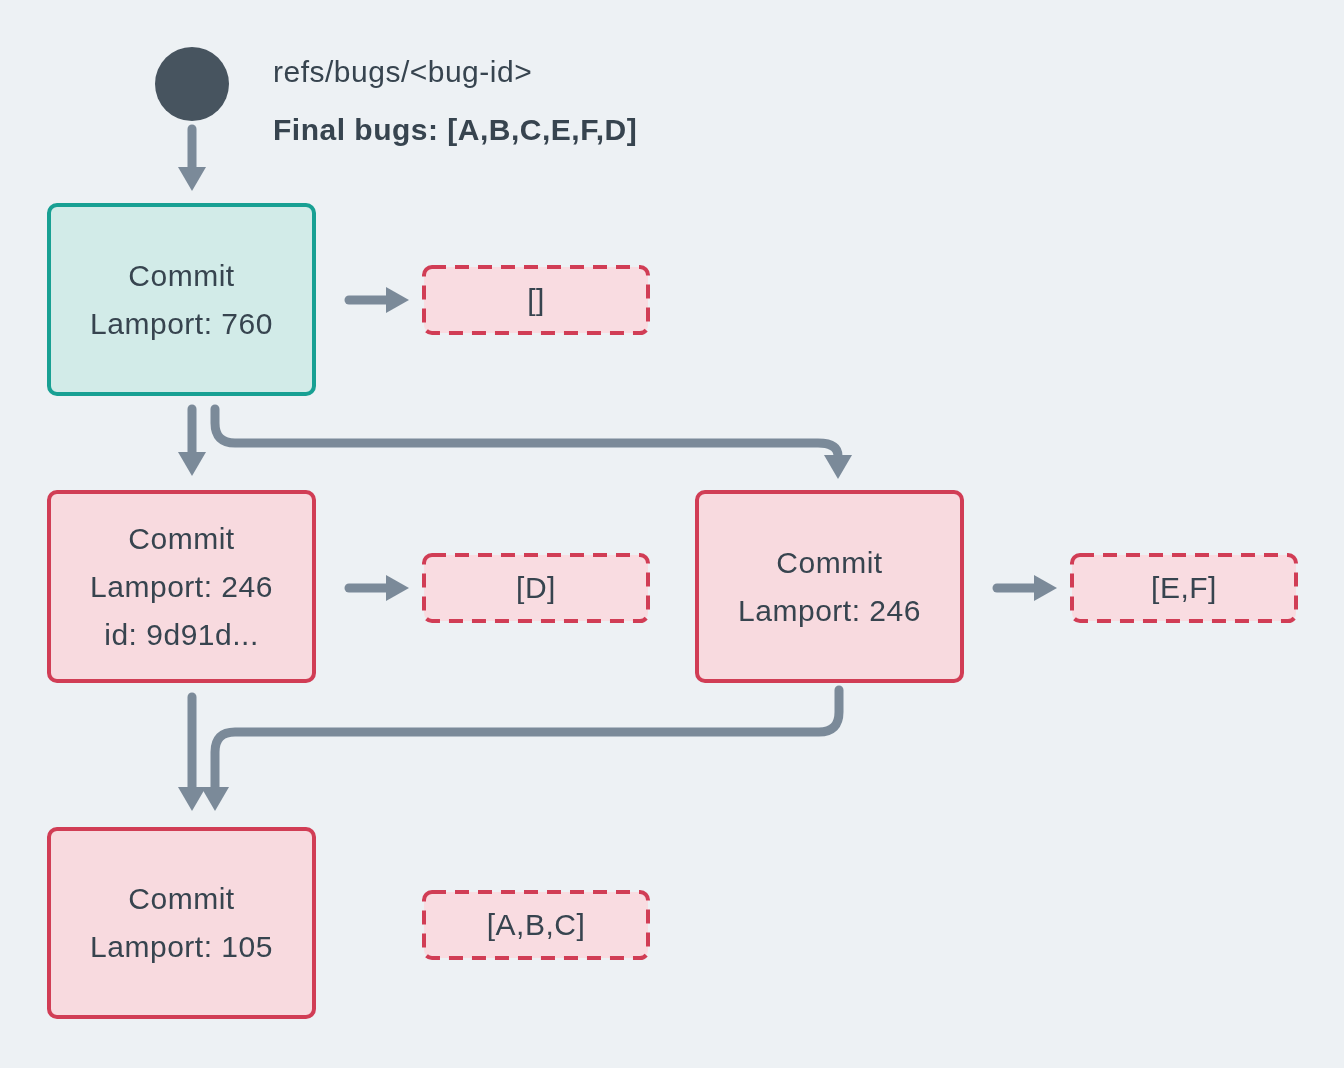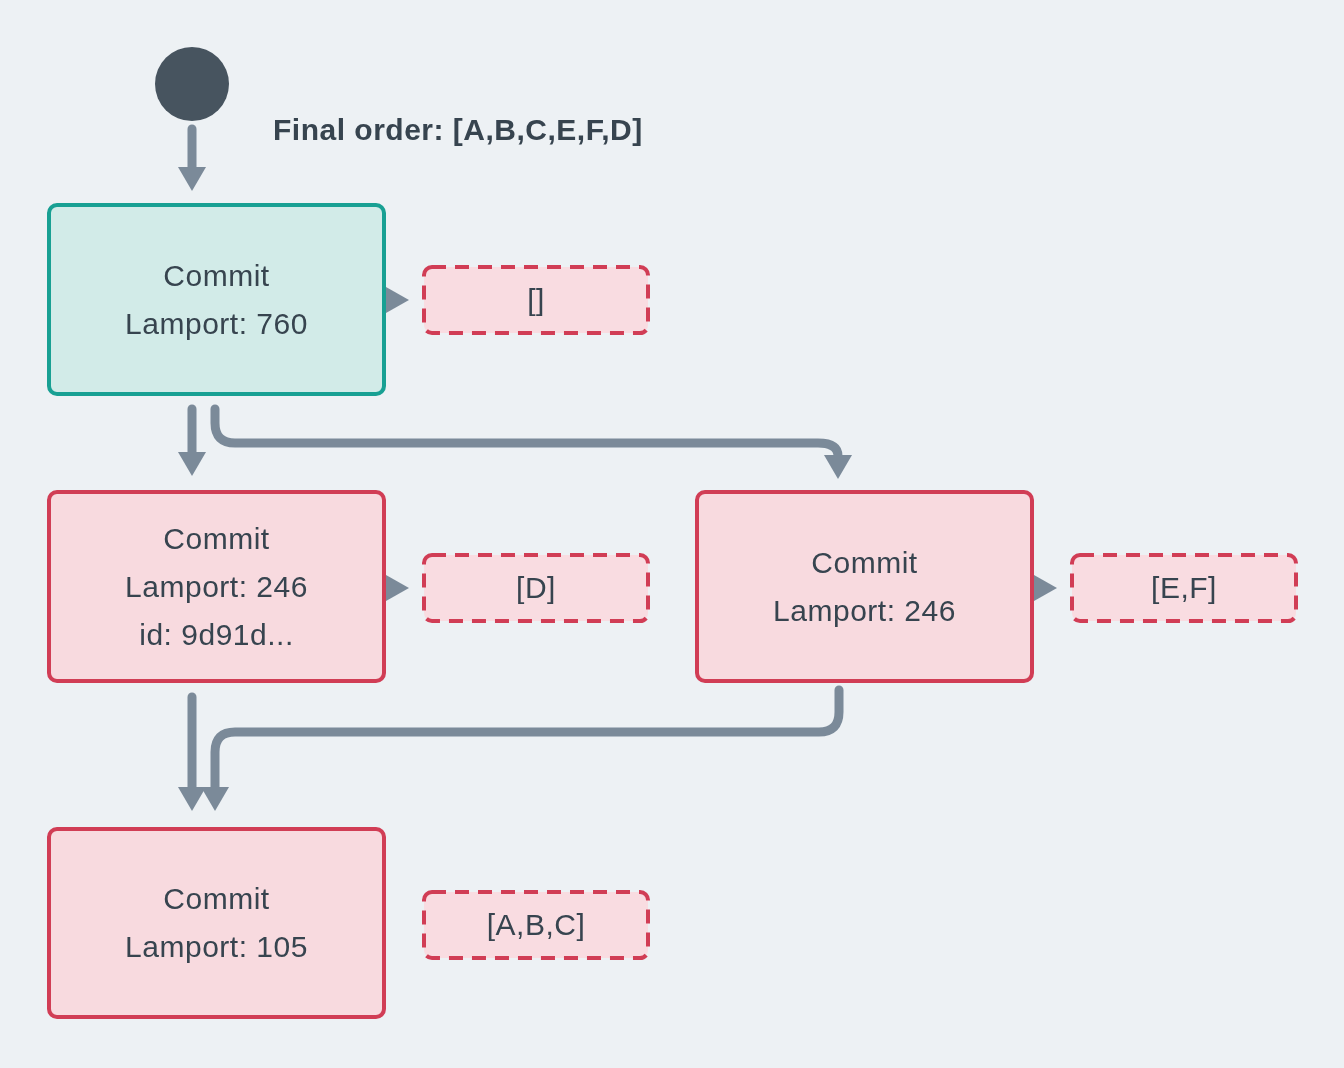--- a/index.html
+++ b/index.html
@@ -10,21 +10,21 @@
   *{box-sizing:border-box;margin:0;padding:0;}
   body{background:var(--bg);font-family:"Liberation Sans","DejaVu Sans",sans-serif;}
   .canvas{position:relative;width:1344px;height:1068px;background:var(--bg);overflow:hidden;}
   .arrow-layer{position:absolute;left:0;top:0;width:1344px;height:1068px;}
   .arrow-line{fill:none;stroke:var(--arrow);stroke-width:9;stroke-linecap:round;}
   .arrow-head{fill:var(--arrow);stroke:none;}
   .dashed-rect{fill:var(--dashed-fill);stroke:var(--red-border);stroke-width:4;stroke-dasharray:14 9;}
   .ref-circle{position:absolute;left:155px;top:47px;width:74px;height:74px;border-radius:50%;background:var(--node);}
   .ref-label{position:absolute;left:273px;top:55px;font-size:30px;color:var(--ink);letter-spacing:0.5px;}
   .final-order{position:absolute;left:273px;top:113px;font-size:30px;font-weight:bold;color:var(--ink);letter-spacing:0.5px;}
-  .commit-box{position:absolute;width:339px;height:193px;border-radius:10px;
+  .commit-box{position:absolute;width:269px;height:193px;border-radius:10px;
     display:flex;flex-direction:column;align-items:center;justify-content:center;
     font-size:30px;line-height:48px;color:var(--ink);text-align:right;letter-spacing:0.5px;}
   .commit-teal{border:4px solid var(--teal-border);background:var(--teal-fill);}
   .commit-red{border:4px solid var(--red-border);background:var(--red-fill);}
   .box-root{left:47px;top:203px;}
   .box-left{left:47px;top:490px;}
   .box-right{left:695px;top:490px;}
   .box-bottom{left:47px;top:827px;height:192px;}
   .ops-label{position:absolute;width:228px;height:70px;display:flex;align-items:center;justify-content:center;
     font-size:30px;color:var(--ink);letter-spacing:0.5px;}
@@ -64,21 +64,22 @@
     <polygon class="arrow-head" points="1034,575 1034,601 1057,588"></polygon>
 
     <path class="arrow-line" d="M192 697 L192 788"></path>
     <polygon class="arrow-head" points="178,787 206,787 192,811"></polygon>
 
     <path class="arrow-line" d="M839 690 L839 712 Q839 732 819 732 L235 732 Q215 732 215 752 L215 788"></path>
     <polygon class="arrow-head" points="201,787 229,787 215,811"></polygon>
   </svg>
 
   <div class="ref-circle"></div>
-  <div class="final-order">Final order: [A,B,C,E,F,D]</div>
+  <div class="ref-label">refs/bugs/&lt;bug-id&gt;</div>
+  <div class="final-order">Final bugs: [A,B,C,E,F,D]</div>
 
   <div class="commit-box commit-teal box-root">
     <span>Commit</span>
     <span>Lamport: 760</span>
   </div>
 
   <div class="commit-box commit-red box-left">
     <span>Commit</span>
     <span>Lamport: 246</span>
     <span>id: 9d91d...</span>

